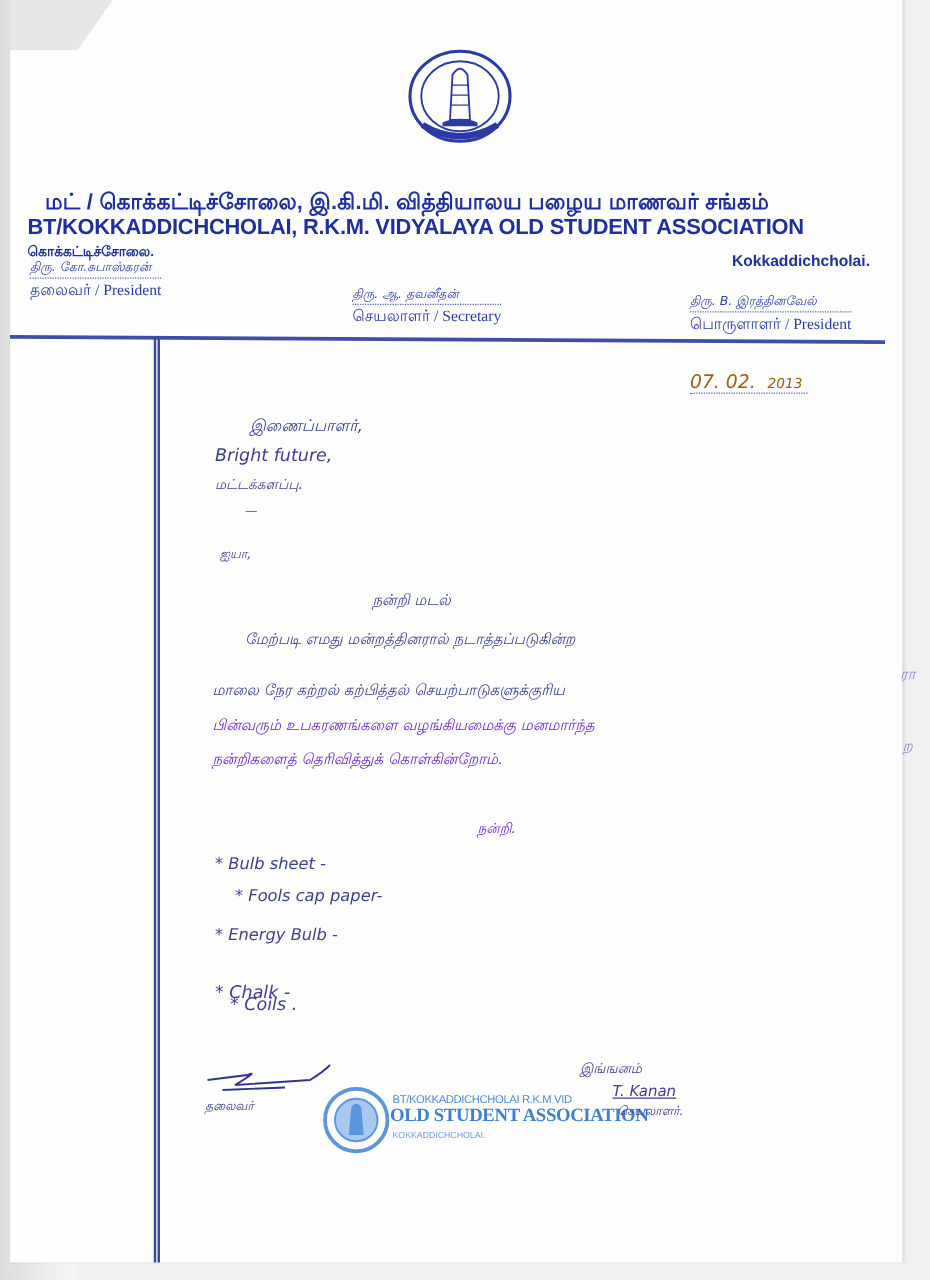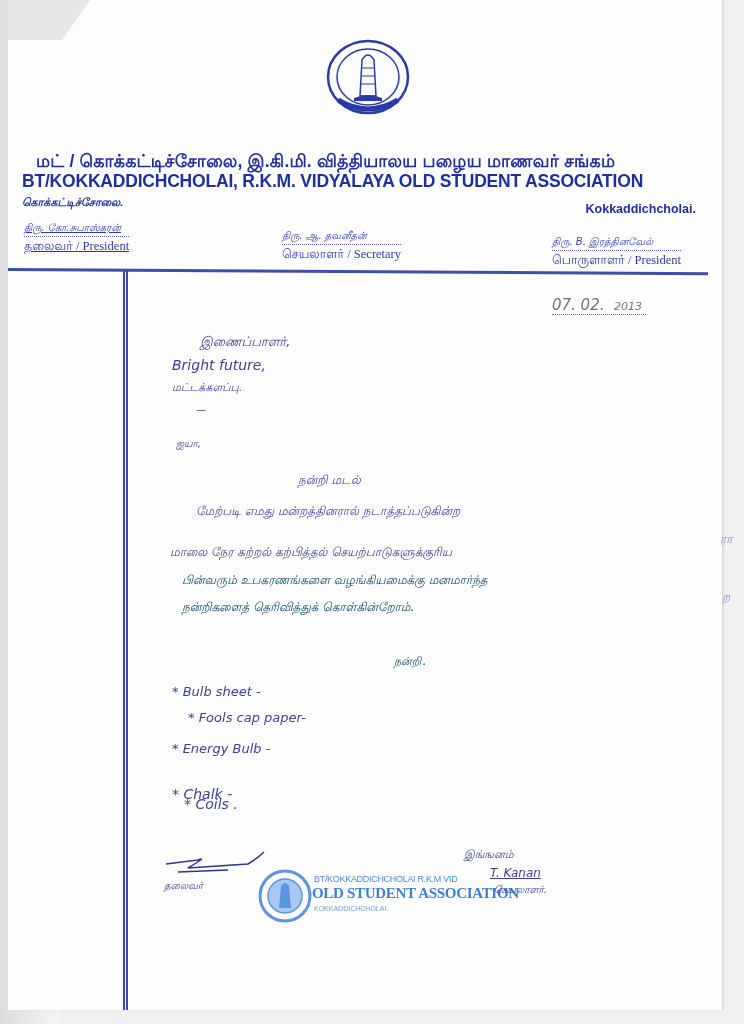--- a/index.html
+++ b/index.html
@@ -30,21 +30,21 @@
       color: #1f2fa0; font-weight: bold; font-size: 17.5px; letter-spacing: 0.2px;
       white-space: nowrap;
       margin-top: 16px;
     }
     .lh-english {
       position: absolute; left: 22px; top: 171px; width: 680px;
       color: #1f2fa0; font-weight: bold; font-size: 17.5px;
       white-space: nowrap; letter-spacing: -0.2px;
     }
     .lh-place-ta {
-      position: absolute; left: 22px; top: 196px; color: #1f2fa0; font-size: 11px; font-weight: bold; font-style: italic;
+      position: absolute; left: 22px; top: 196px; color: #1f2fa0; font-size: 11px; font-weight: bold;
     }
     .lh-place-en {
       position: absolute; right: 48px; top: 202px; color: #1f2fa0; font-size: 12.5px; font-weight: bold;
     }
     .officer {
       position: absolute; color: #2a3ba8; font-family: "Liberation Serif", serif; font-size: 12.5px;
     }
     .officer .sig {
       display: block; font-family: "DejaVu Sans", sans-serif; font-size: 10px; font-style: italic;
       color: #2f3fb5; border-bottom: 1px dotted #5a68c0; padding-bottom: 1px; margin-bottom: 2px;
@@ -56,24 +56,24 @@
       background: #3f4ea6; transform: rotate(0.35deg); transform-origin: left;
     }
     .rule-v {
       position: absolute; left: 123px; top: 270px; width: 5px; height: 740px;
       border-left: 2px solid #3c4aa0; border-right: 2px solid #3c4aa0; box-sizing: border-box;
     }
     .hand {
       position: absolute; font-family: "DejaVu Sans", sans-serif; font-style: italic;
       color: #3b3f96; white-space: nowrap;
     }
-    .hand.light { color: #0c4a6e; margin-left: 12px; }
+    .hand.light { color: #6d28d9; }
     .date {
       position: absolute; left: 552px; top: 296px; font-family: "DejaVu Sans", sans-serif;
-      font-style: italic; color: #737373; font-size: 15px;
+      font-style: italic; color: #a16207; font-size: 15px;
       border-bottom: 1px dotted #5a68c0; padding: 0 4px 0 0;
     }
     .date span.yr { font-size: 11px; }
     .stamp {
       position: absolute; left: 258px; top: 868px; width: 210px; height: 58px;
     }
     .stamp .t1 { position: absolute; left: 56px; top: 6px; font-size: 9px; color: #4f8ad8; letter-spacing: -0.3px; white-space: nowrap; }
     .stamp .t2 { position: absolute; left: 54px; top: 17px; font-size: 15px; font-weight: bold; color: #3f7fd6; font-family: "Liberation Serif", serif; white-space: nowrap; letter-spacing: -0.3px; }
     .stamp .t3 { position: absolute; left: 56px; top: 37px; font-size: 7px; color: #6fa0de; white-space: nowrap; }
     .edge-mark { position: absolute; color: #8a8fd0; font-style: italic; font-family: "DejaVu Sans", sans-serif; font-size: 12px; }
@@ -96,21 +96,21 @@
   <line x1="38" y1="46" x2="54" y2="46" stroke="#2a3ba8" stroke-width="1"></line>
   <path d="M32 60 Q46 54 60 60 L60 63 L32 63 Z" fill="#2a3ba8"></path>
   <path d="M16 62 Q46 80 76 62" fill="none" stroke="#2a3ba8" stroke-width="5"></path>
 </svg>
 
 <div class="lh-tamil">மட் / கொக்கட்டிச்சோலை, இ.கி.மி. வித்தியாலய பழைய மாணவர் சங்கம்</div>
 <div class="lh-english">BT/KOKKADDICHCHOLAI, R.K.M. VIDYALAYA OLD STUDENT ASSOCIATION</div>
 <div class="lh-place-ta">கொக்கட்டிச்சோலை.</div>
 <div class="lh-place-en">Kokkaddichcholai.</div>
 
-<div class="officer" style="left:24px; top:222px;text-decoration:underline;">
+<div class="officer" style="left:24px; top:209px;">
   <span class="sig">திரு. கோ.சுபாஸ்கரன்</span>
   <span class="role"><span>தலைவர்</span> / <span>President</span></span>
 </div>
 <div class="officer" style="left:282px; top:230px;">
   <span class="sig">திரு. ஆ. தவனீதன்</span>
   <span class="role"><span>செயலாளர்</span> / <span>Secretary</span></span>
 </div>
 <div class="officer" style="left:552px; top:236px;">
   <span class="sig">திரு. B. இரத்தினவேல்</span>
   <span class="role"><span>பொருளாளர்</span> / <span>President</span></span>
@@ -128,21 +128,21 @@
 <div class="hand" style="left:172px; top:381px; font-size:11px;">மட்டக்களப்பு.</div>
 <div class="hand" style="left:196px; top:404px; font-size:10px;">—</div>
 
 <div class="hand" style="left:176px; top:438px; font-size:10px;">ஐயா,</div>
 <div class="hand" style="left:298px; top:473px; font-size:12px;">நன்றி மடல்</div>
 
 <div class="hand" style="left:196px; top:504px; font-size:12px;">மேற்படி எமது மன்றத்தினரால் நடாத்தப்படுகின்ற</div>
 <div class="hand" style="left:170px; top:545px; font-size:12px;">மாலை நேர கற்றல் கற்பித்தல் செயற்பாடுகளுக்குரிய</div>
 <div class="hand light" style="left:170px; top:573px; font-size:12px;">பின்வரும் உபகரணங்களை வழங்கியமைக்கு மனமார்ந்த</div>
 <div class="hand light" style="left:170px; top:600px; font-size:12px;text-align:center;">நன்றிகளைத் தெரிவித்துக் கொள்கின்றோம்.</div>
-<div class="hand light" style="left:382px; top:656px; font-size:11px;font-family:Liberation Mono, monospace;">நன்றி.</div>
+<div class="hand light" style="left:382px; top:656px; font-size:11px;">நன்றி.</div>
 
 <div class="edge-mark" style="left:720px; top:532px;">ரா</div>
 <div class="edge-mark" style="left:722px; top:590px;">ற</div>
 
 <div class="hand" style="left:172px; top:684px; font-size:13px;">* <span>Bulb sheet -</span></div>
 <div class="hand" style="left:172px; top:710px; font-size:13px;margin-left:16px;">* <span>Fools cap paper-</span></div>
 <div class="hand" style="left:172px; top:741px; font-size:13px;">* <span>Energy Bulb -</span></div>
 <div class="hand" style="left:172px; top:786px; font-size:14px;">* <span>Chalk -</span></div>
 <div class="hand" style="left:184px; top:796px; font-size:14px;text-align:right;">* <span>Coils .</span></div>
 

